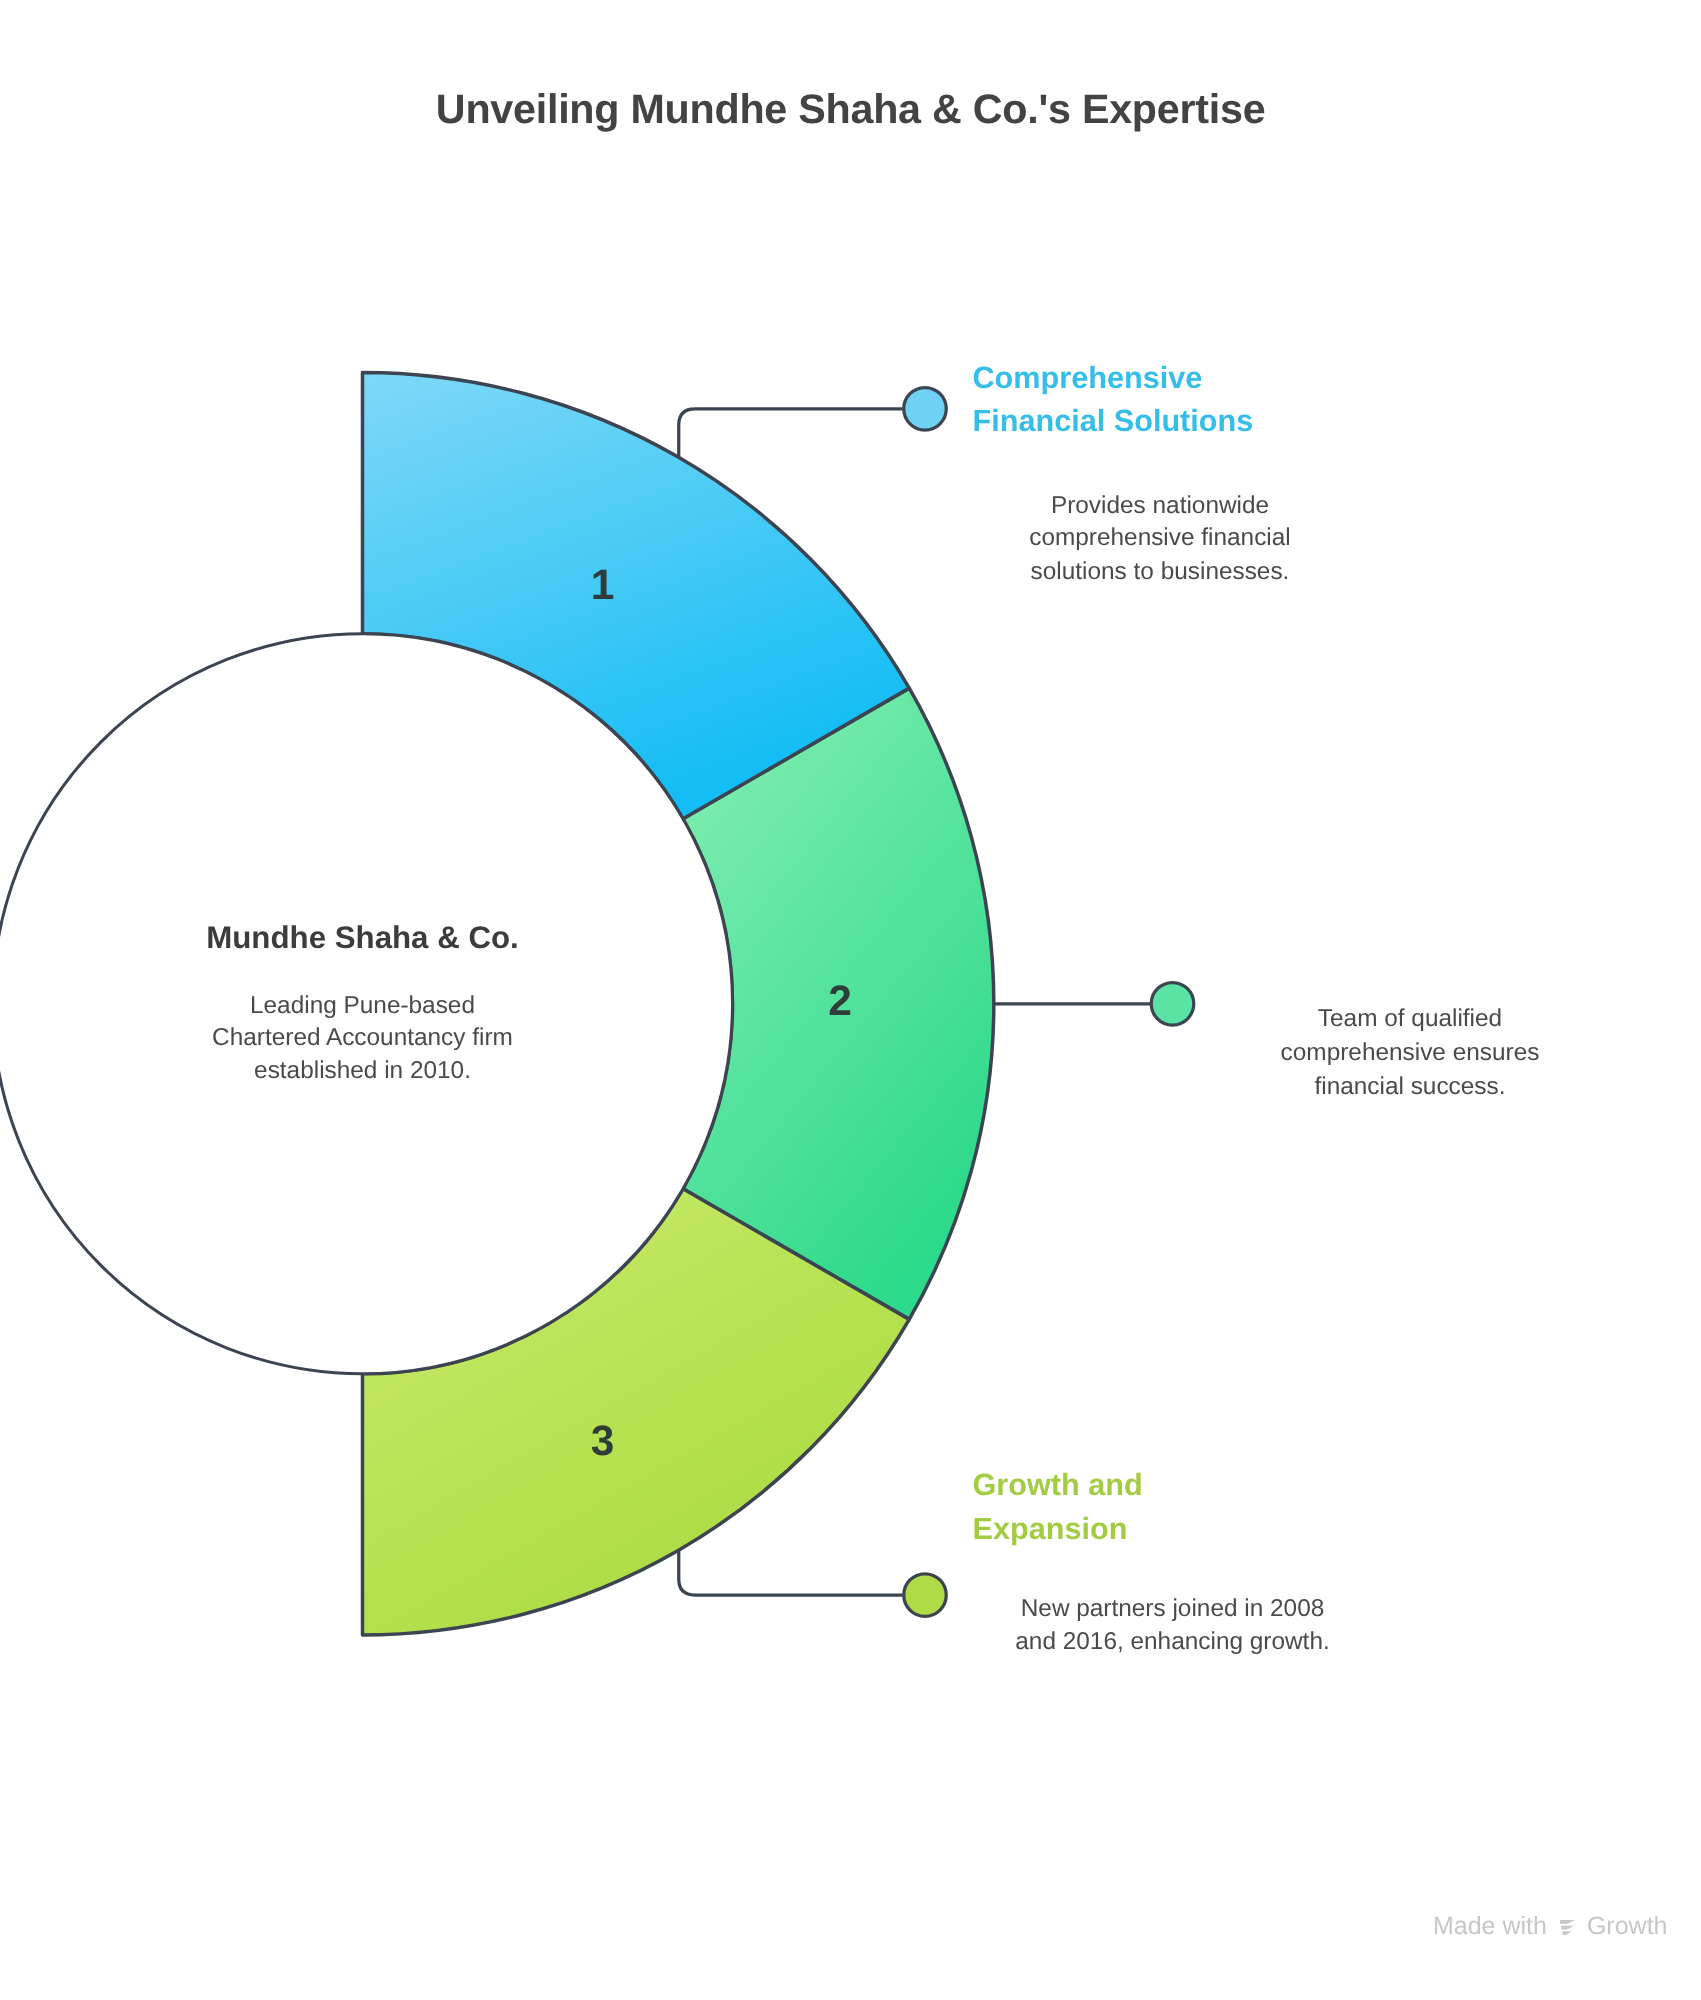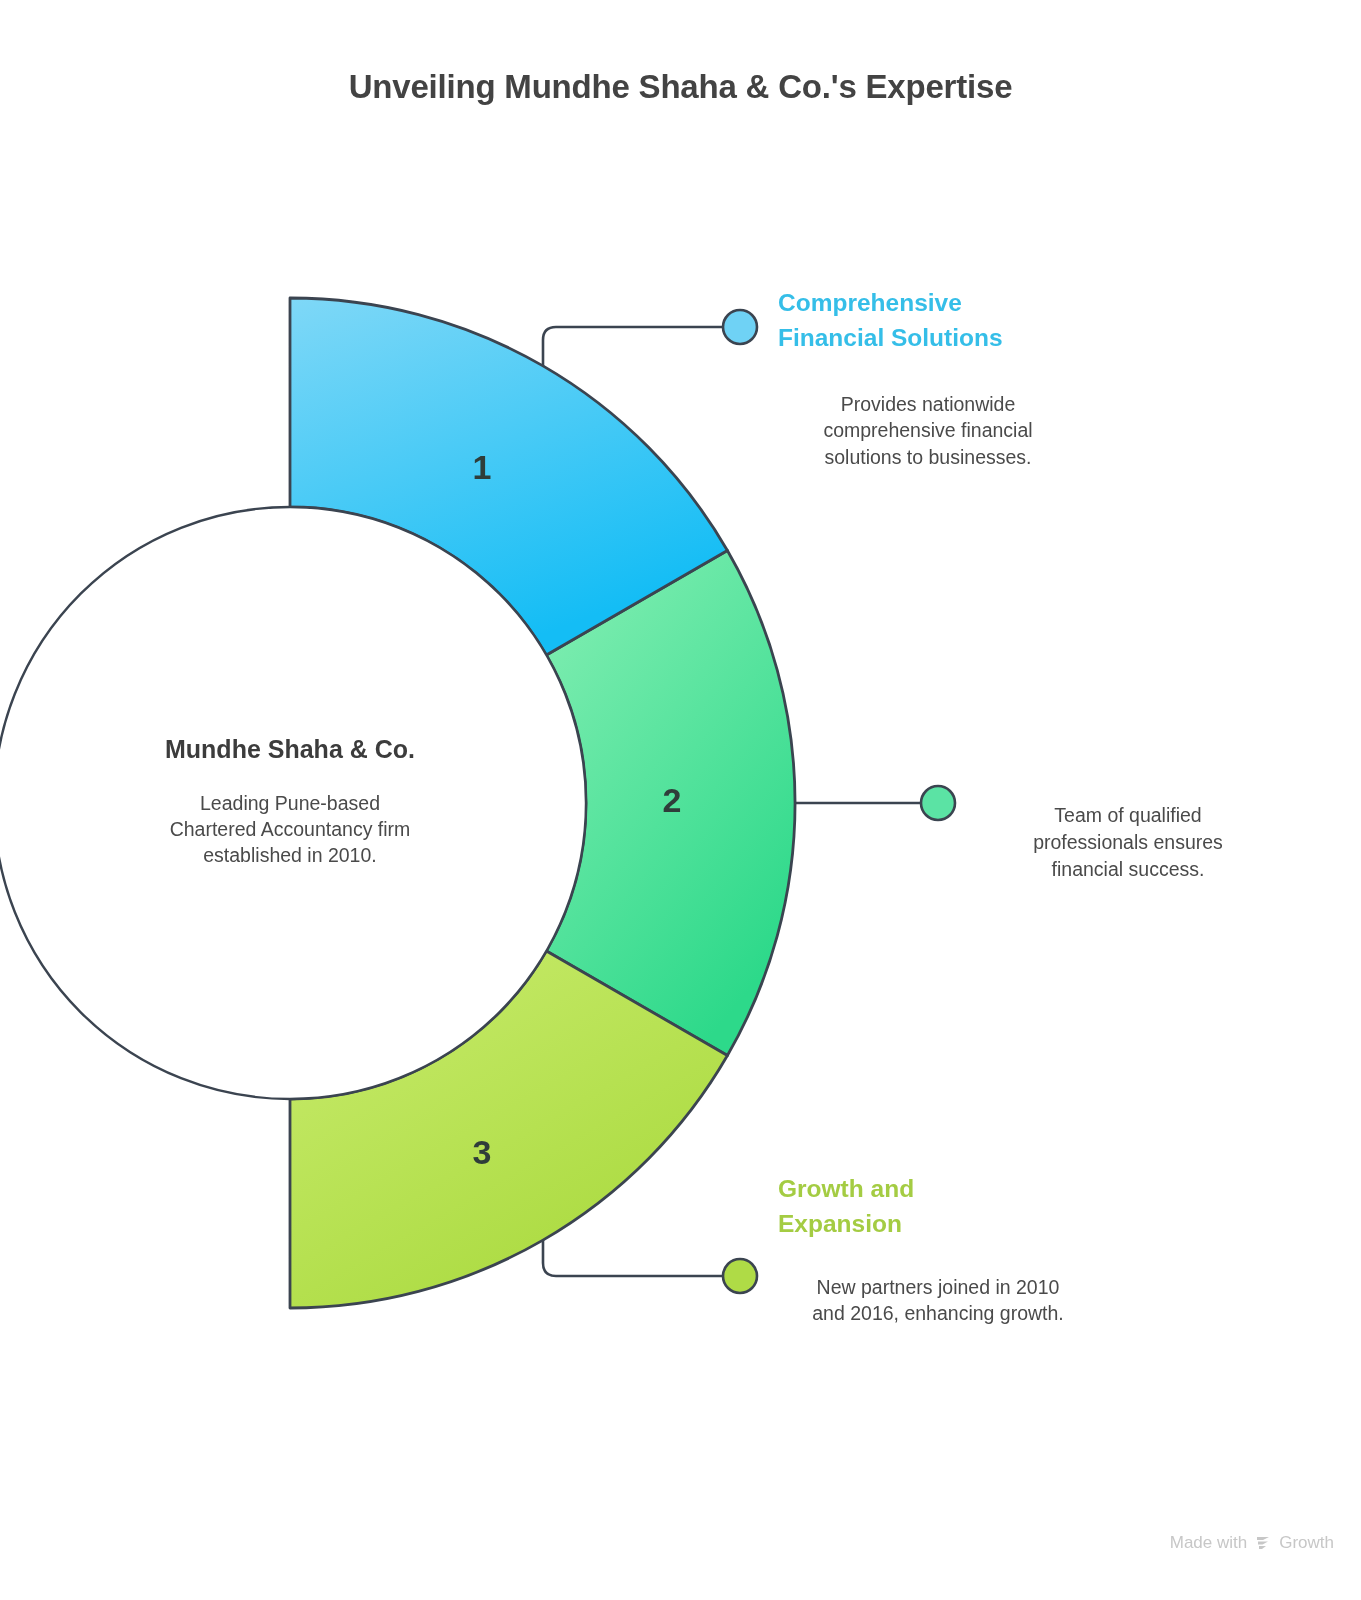--- a/index.html
+++ b/index.html
@@ -88,21 +88,21 @@
 
   
   #watermark {
     position: absolute;
     right: 27px;
     bottom: 47px;
     display: flex;
     align-items: center;
     gap: 7px;
     color: #c7c7c7;
-    font-size: 17px;
+    font-size: 20px;
   }
   #watermark svg { display: block; }
 </style>
 </head>
 <body>
 
 <div id="page-title">Unveiling Mundhe Shaha &amp; Co.'s Expertise</div>
 
 <svg id="diagram-svg" viewBox="0 0 1361 1600">
   <defs>
@@ -169,28 +169,28 @@
 <div class="callout" id="callout-1">
   <p class="callout-title" style="color:#35BEE8">Comprehensive
 Financial Solutions</p>
   <p class="callout-desc">Provides nationwide
 comprehensive financial
 solutions to businesses.</p>
 </div>
 
 <div class="callout" id="callout-2">
   <p class="callout-desc">Team of qualified
-professionals ensures
+comprehensive ensures
 financial success.</p>
 </div>
 
 <div class="callout" id="callout-3">
   <p class="callout-title" style="color:#A4CC43">Growth and
 Expansion</p>
-  <p class="callout-desc">New partners joined in 2010
+  <p class="callout-desc">New partners joined in 2008
 and 2016, enhancing growth.</p>
 </div>
 
 <div id="watermark">
   <span>Made with</span>
   <span>
     <svg width="18" height="18" viewBox="0 0 18 18">
       <path d="M3 3 L15 3 L9 6 L3 6 Z" fill="#c7c7c7"></path>
       <path d="M4 7.5 L14 7.5 L8.5 10.5 L4 10.5 Z" fill="#c7c7c7"></path>
       <path d="M5 12 L12 12 L8 15 L5 15 Z" fill="#c7c7c7"></path>

